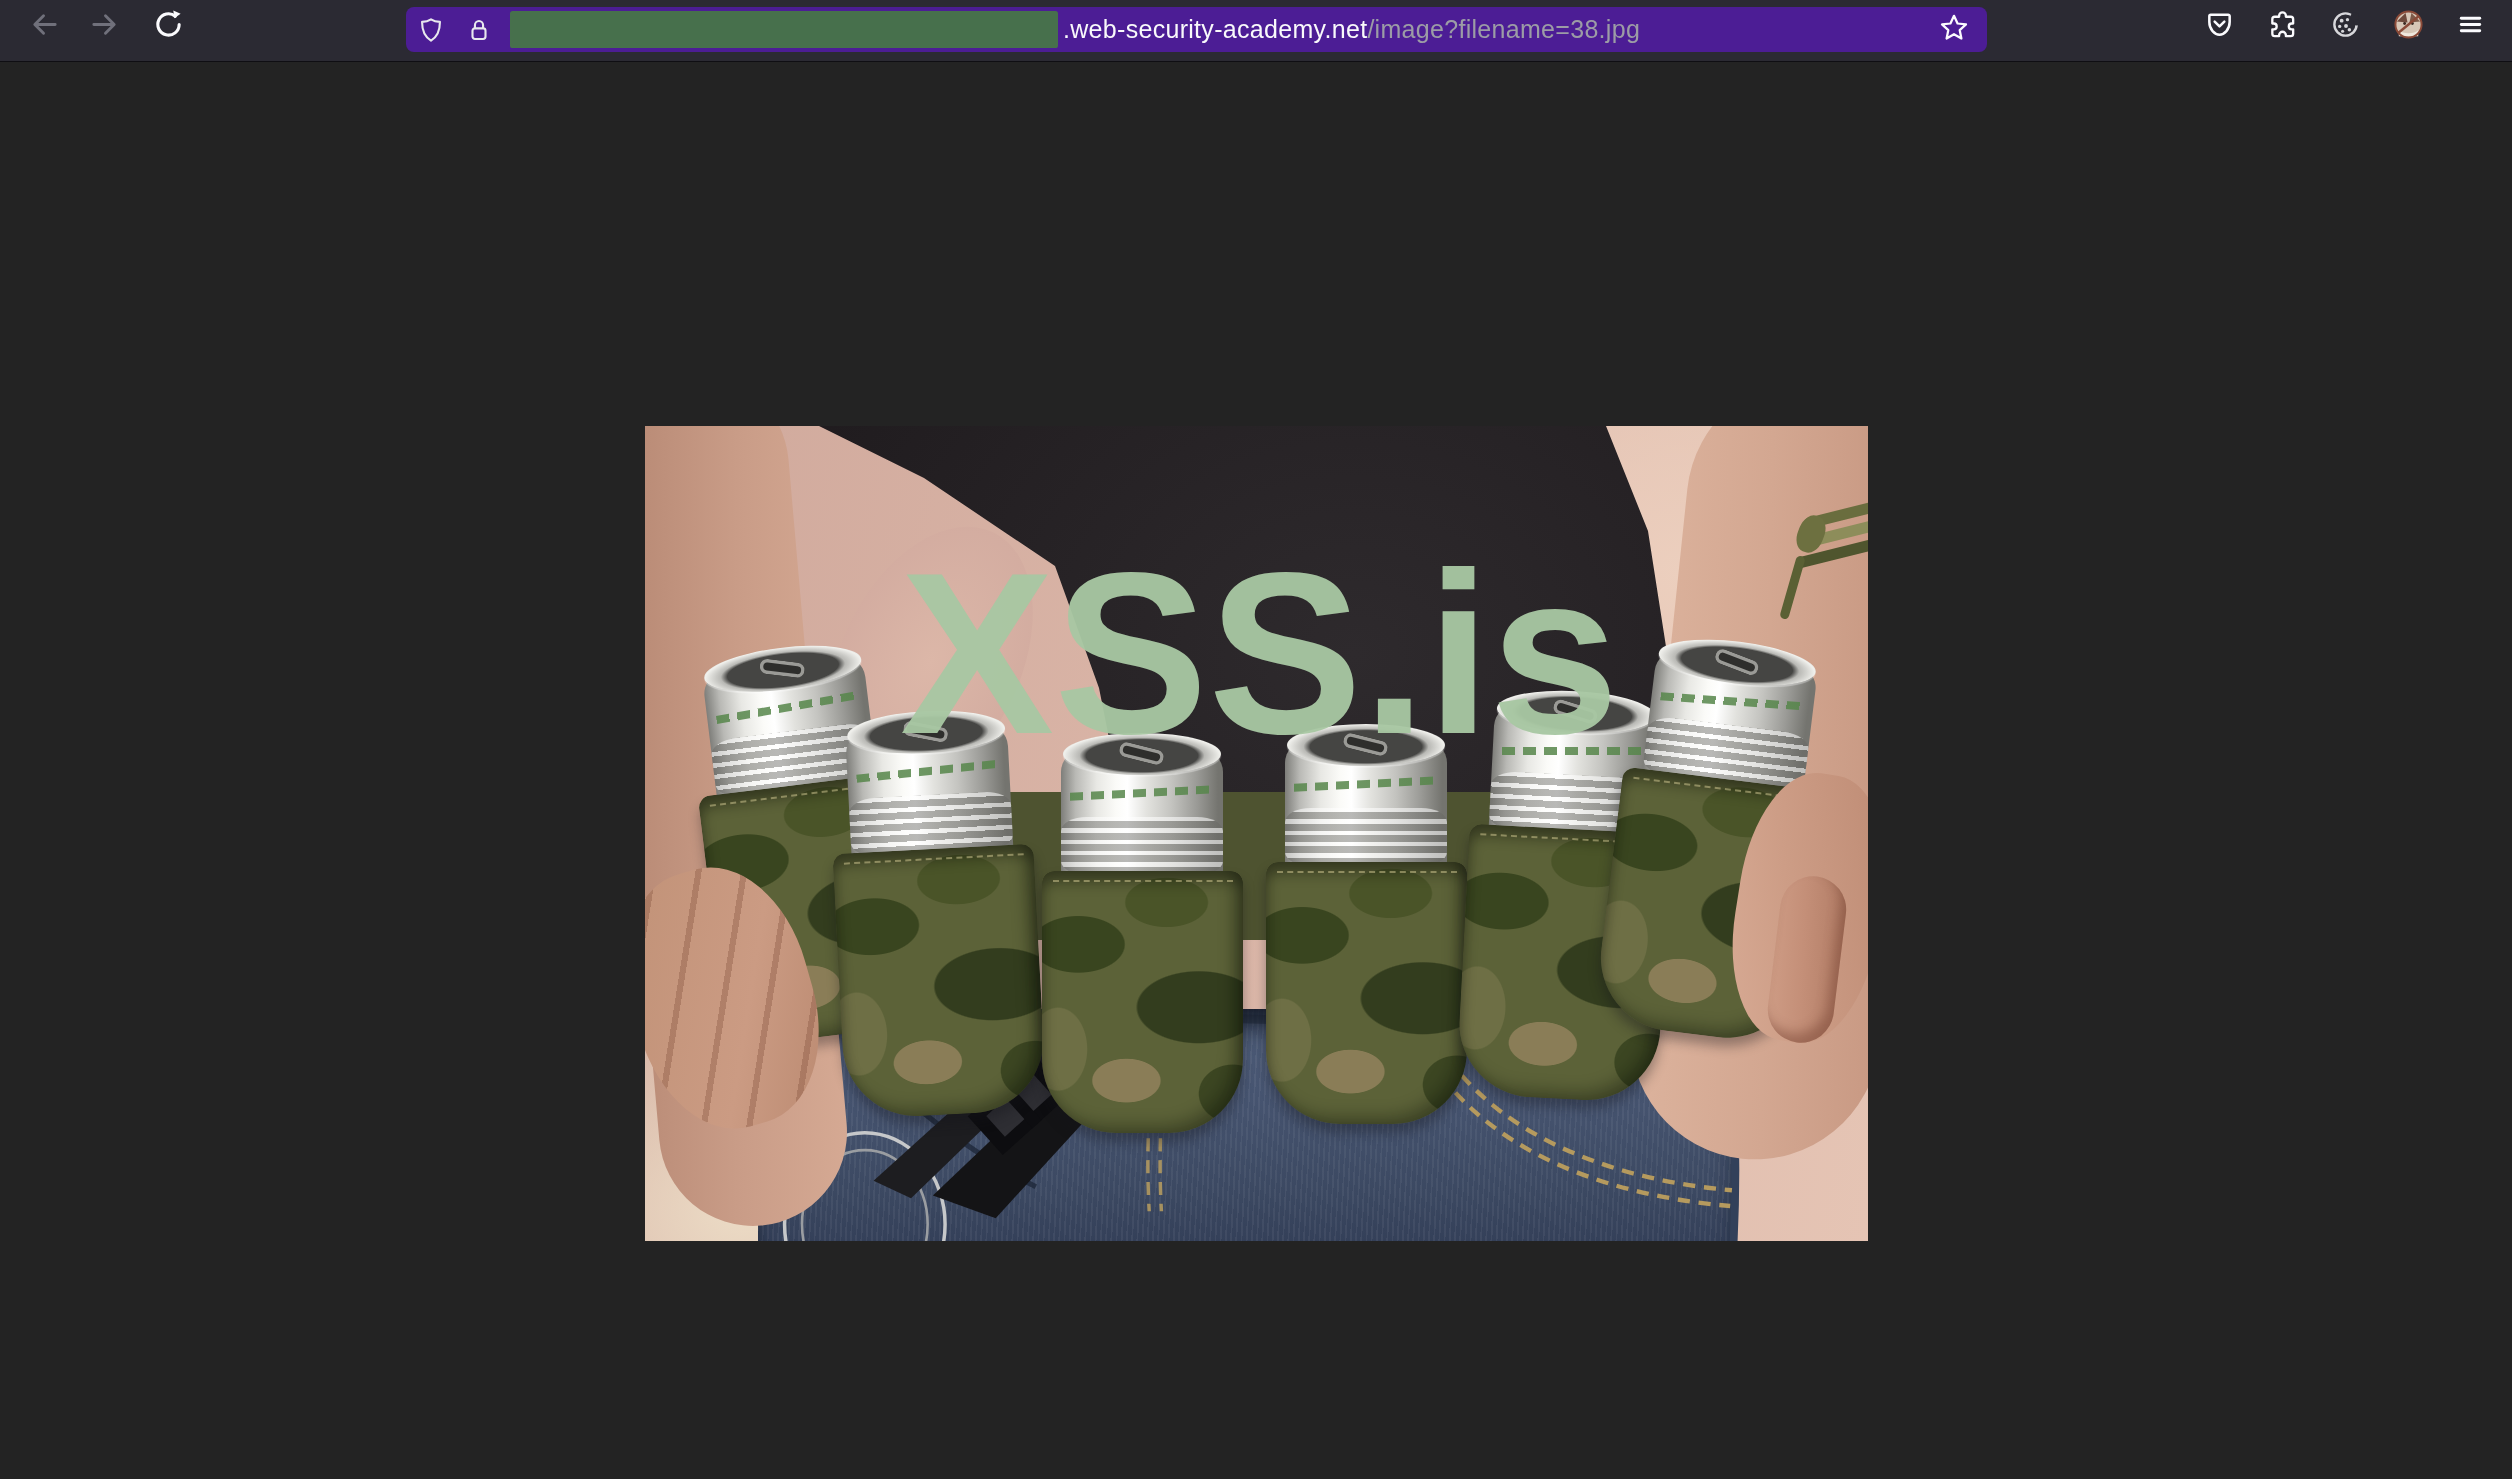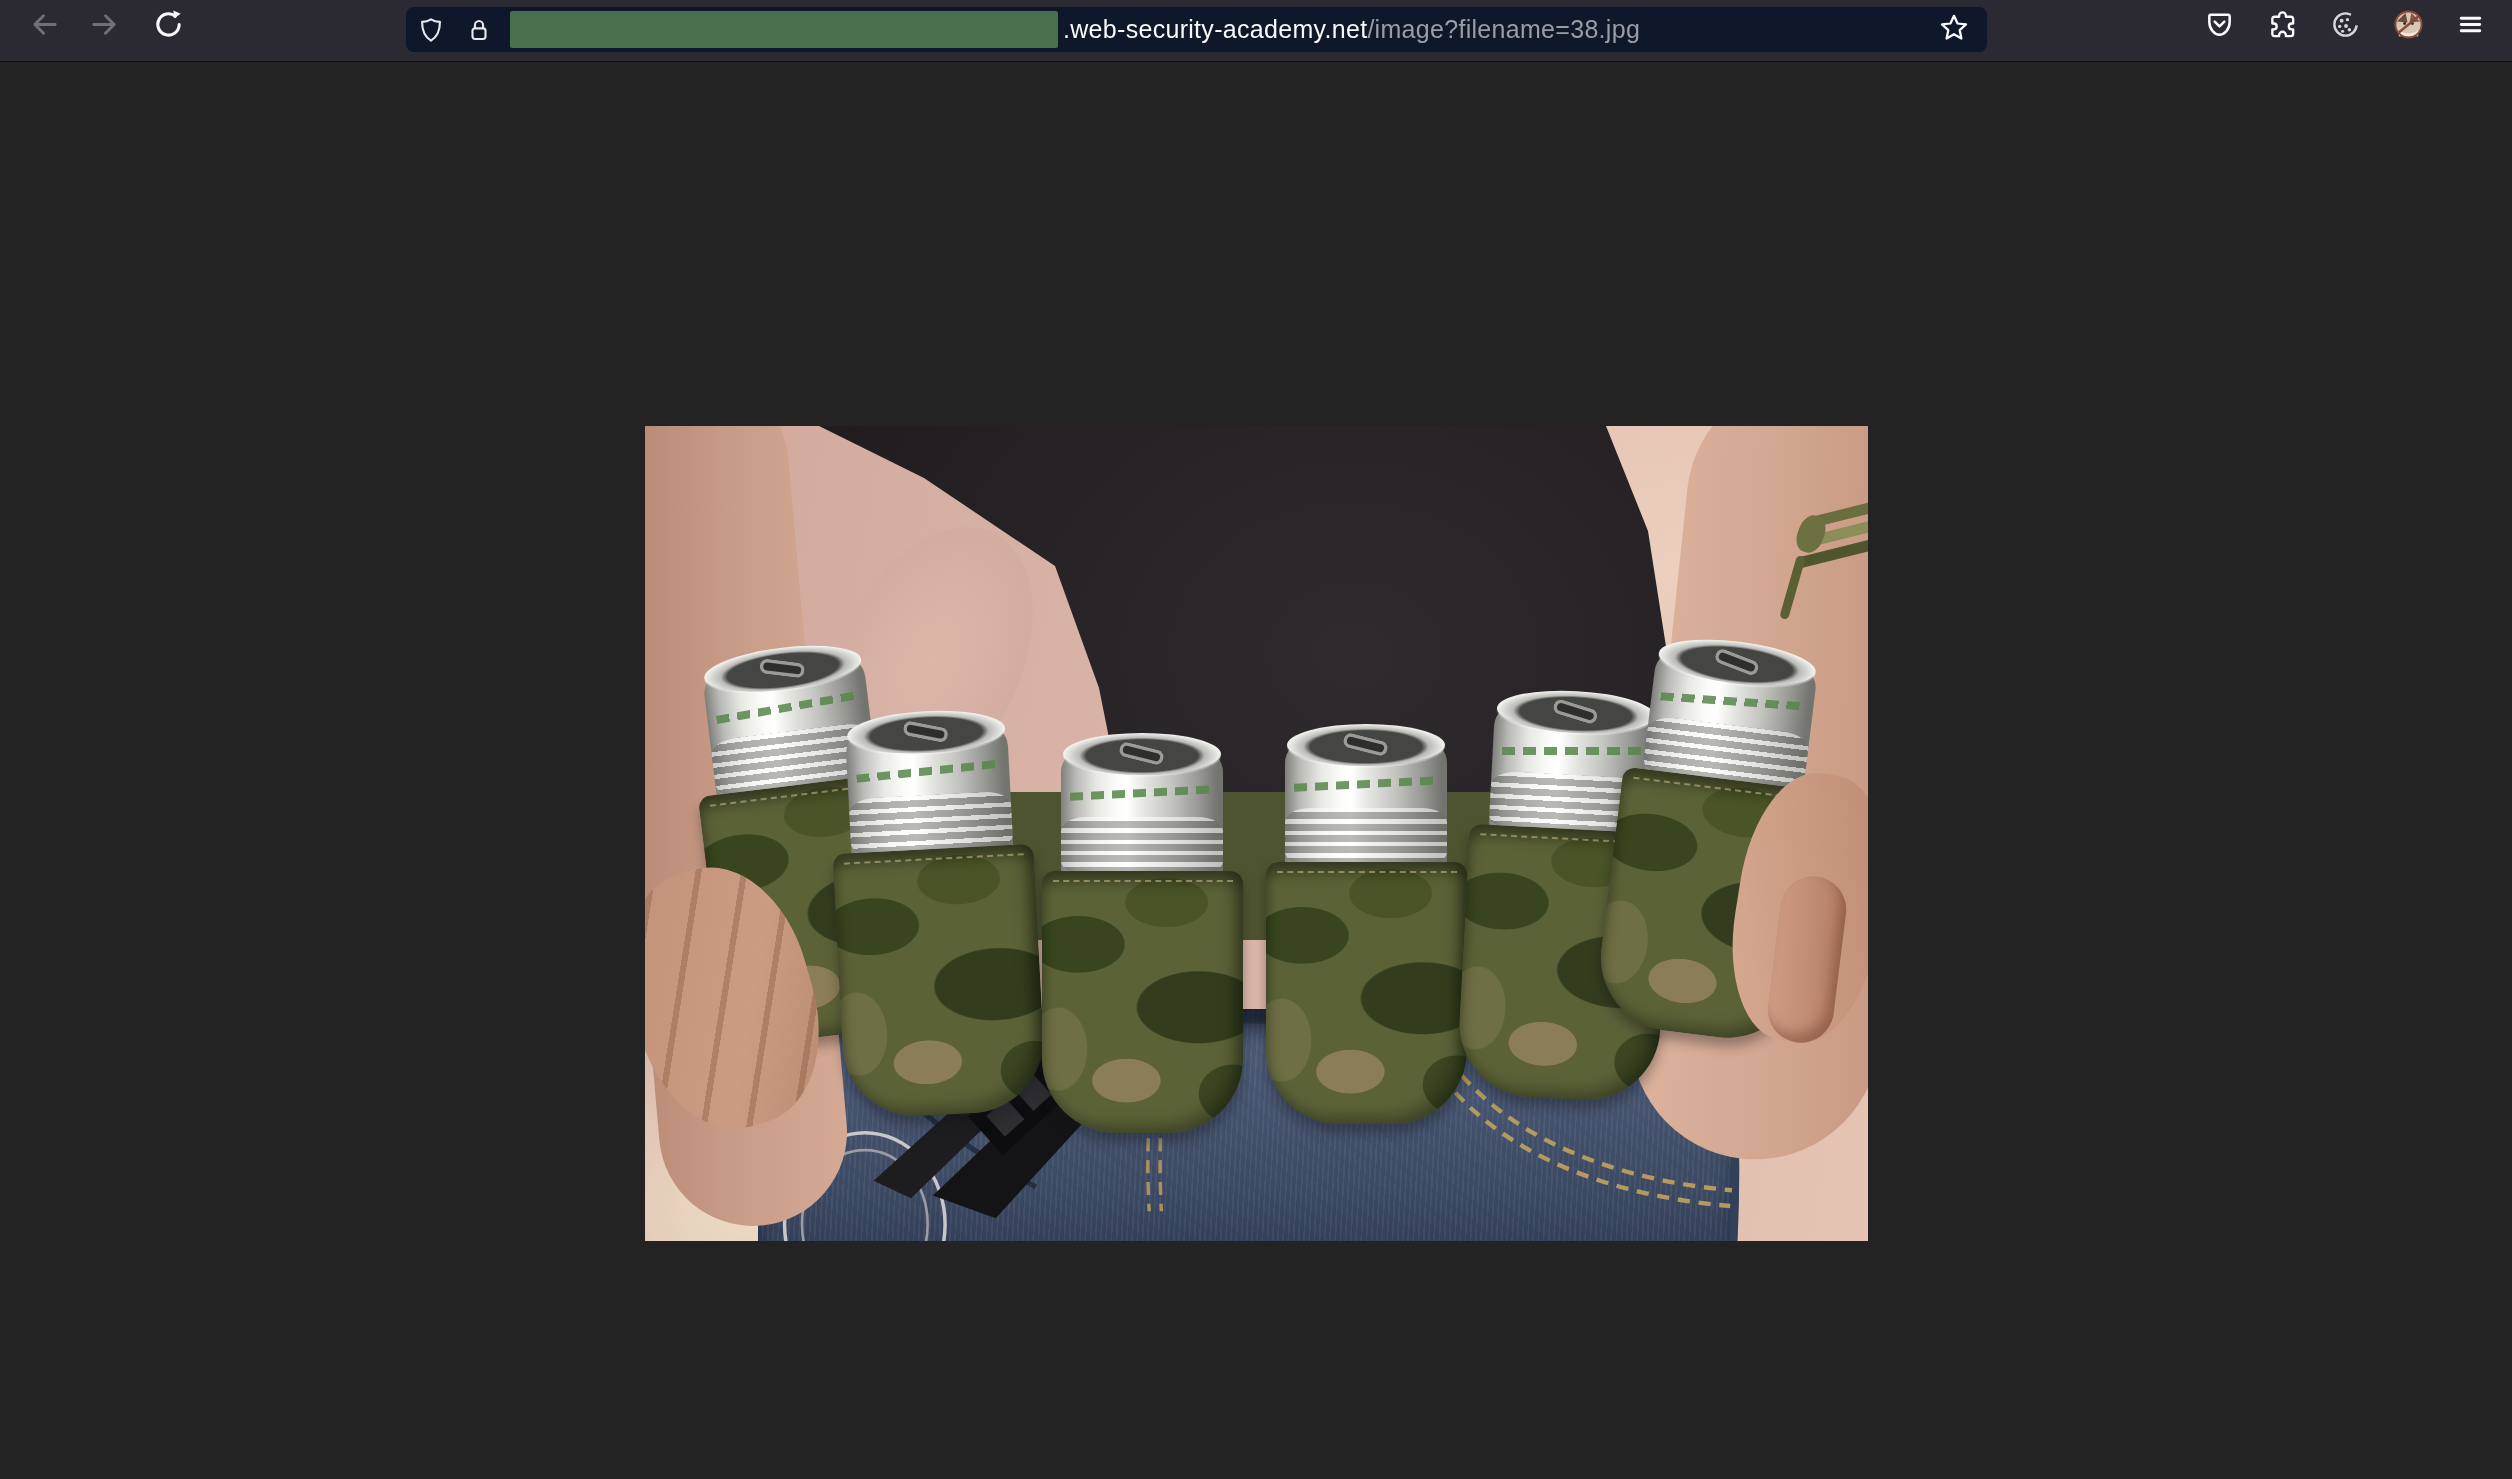--- a/index.html
+++ b/index.html
@@ -4,21 +4,21 @@
 <style>
   html,body{margin:0;padding:0;background:#232323;}
   body{width:2512px;height:1479px;overflow:hidden;font-family:"Liberation Sans",sans-serif;position:relative;}
 
   
   .toolbar{position:absolute;left:0;top:0;width:2512px;height:61px;background:#2b2a33;border-bottom:1.7px solid #0f0e13;z-index:50;}
   .tbtn{position:absolute;top:5.2px;width:42px;height:42px;border:none;background:transparent;border-radius:7px;display:flex;align-items:center;justify-content:center;padding:0;cursor:pointer;}
   .tbtn svg{width:31px;height:31px;}
   .ic{color:#fbfbfe;}
   .ic-dis{color:#70707b;}
-  .urlbar{position:absolute;left:406px;top:7px;width:1581px;height:45px;background:#0f172a;border-radius:7.9px;}
+  .urlbar{position:absolute;left:406px;top:7px;width:1581px;height:45px;background:#4c1d95;border-radius:7.9px;}
   .urlbar .uicon{position:absolute;top:9.6px;width:26px;height:26px;color:#e8e8ee;}
   .redaction{position:absolute;left:104px;top:4.4px;width:548px;height:37px;background:#47704c;border-radius:2.6px;}
   .urltext{position:absolute;left:657px;top:0;height:45px;line-height:45px;font-size:25px;letter-spacing:0.3px;white-space:nowrap;}
   .host{color:#f9f9fb;}
   .path{color:#9c9ca6;}
   .starbtn{position:absolute;left:1527px;top:1.7px;}
   .starbtn svg{width:30px;height:30px;}
 
   
   .content{position:absolute;left:0;top:61px;width:2512px;height:1418px;background:#232323;}
@@ -308,17 +308,18 @@
       <div class="hand-left"></div>
       <div class="hand-right"></div>
       <div class="finger-right"></div>
 
       <div class="br1"></div>
       <div class="br2"></div>
       <div class="br3"></div>
       <div class="brknot"></div>
       <div class="brdangle"></div>
 
+      <div class="xss">XSS.is</div>
     </figure>
   </main>
 
 </div>
 
 
 </body></html>

